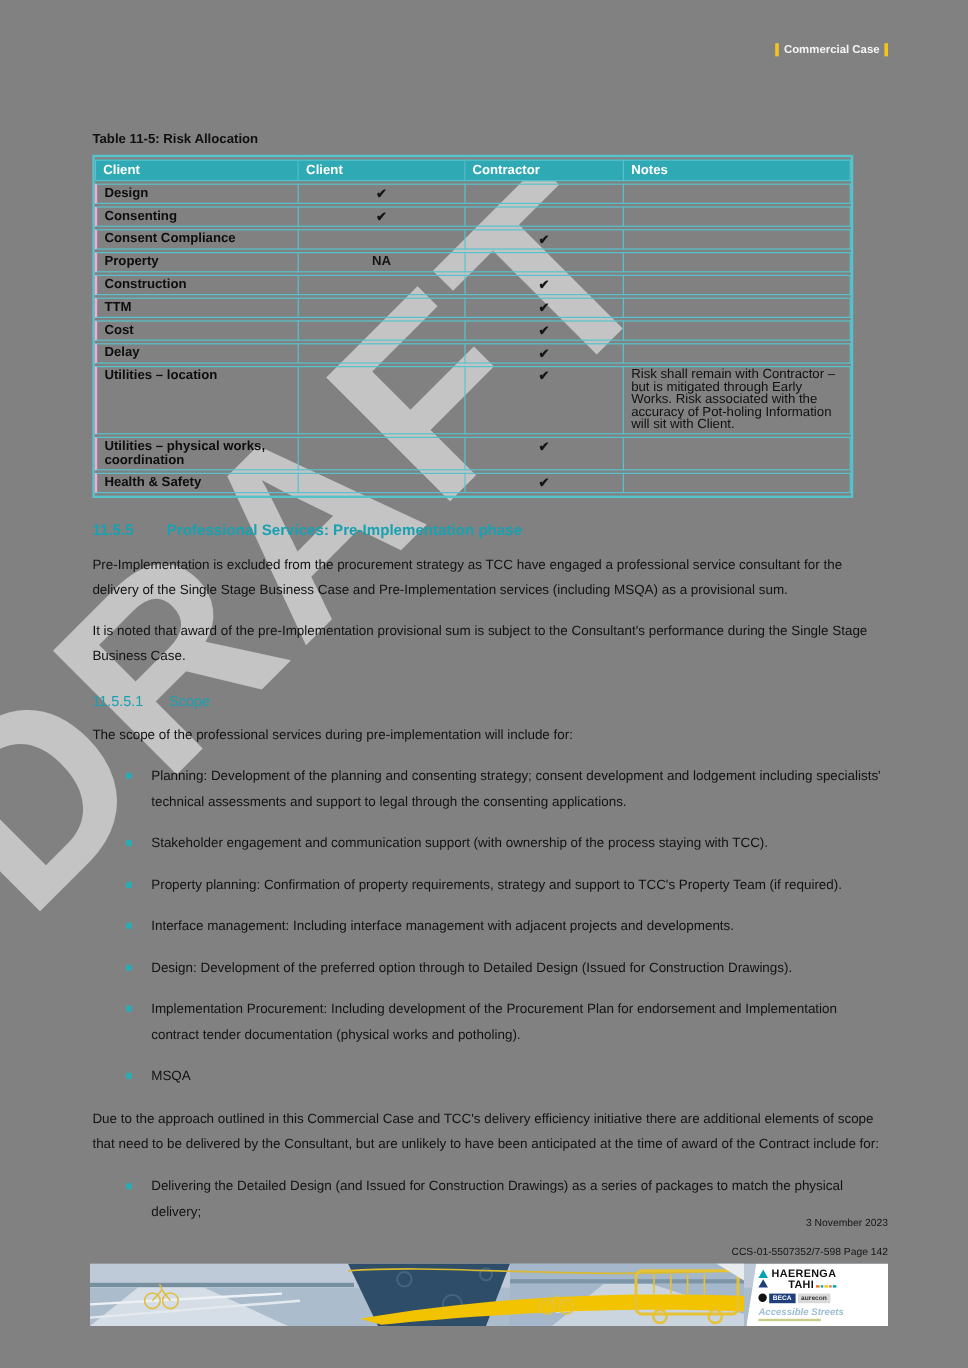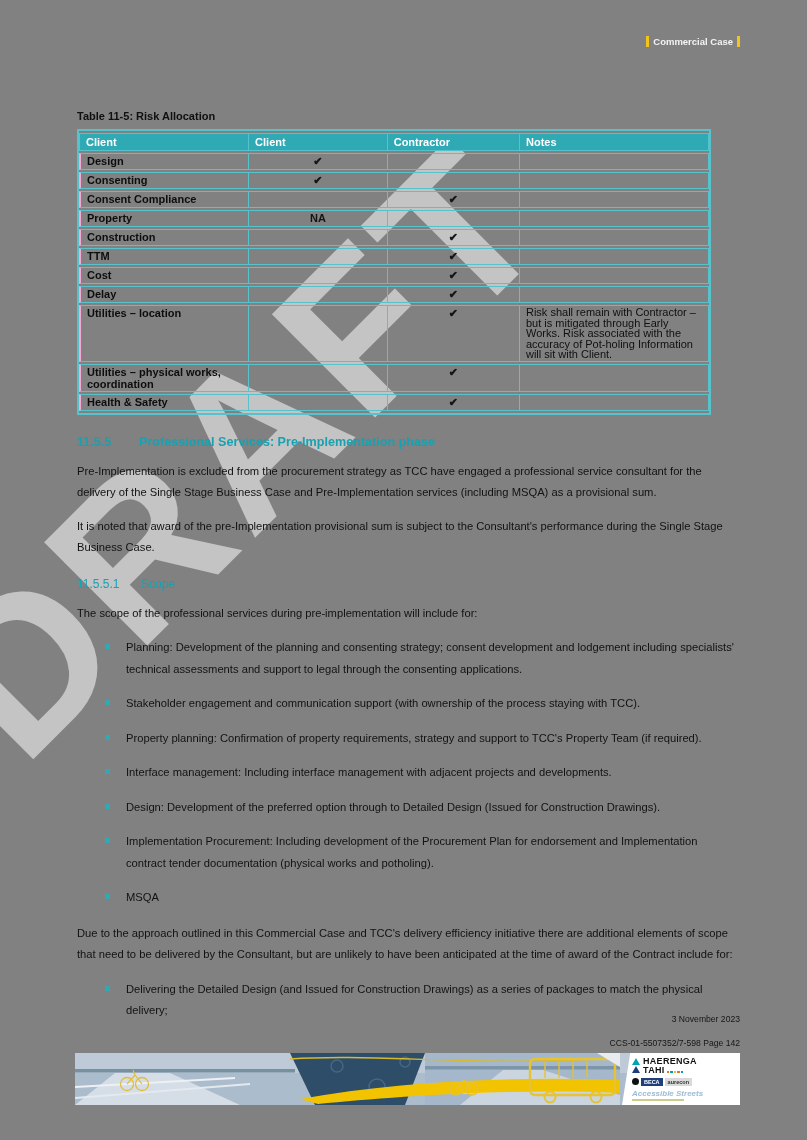--- a/index.html
+++ b/index.html
@@ -66,21 +66,21 @@
     position:absolute;right:0;top:0;width:118px;height:52px;background:#ffffff;
     clip-path:polygon(7% 0,100% 0,100% 100%,0 100%);
     display:flex;flex-direction:column;align-items:flex-start;justify-content:center;
     padding-left:10px;box-sizing:border-box;
   }
   .ht-row{display:flex;align-items:flex-start;gap:3px;}
   .tris{display:flex;flex-direction:column;gap:1px;margin-top:1px;}
   .tri{width:0;height:0;border-left:4px solid transparent;border-right:4px solid transparent;}
   .tri.t1{border-bottom:7px solid #00A3B4;}
   .tri.t2{border-bottom:7px solid #1F3F7A;}
-  .ht-name{font-size:9px;font-weight:800;line-height:9.5px;color:#111;letter-spacing:.3px;}
+  .ht-name{font-size:9px;font-weight:800;line-height:9.5px;color:#111;letter-spacing:.3px;text-align:right;}
   .dotrow{display:inline-flex;gap:1px;margin-left:2px;}
   .dot{width:2.5px;height:2.5px;}
   .d1{background:#E87722;}.d2{background:#00A3B4;}.d3{background:#F2C41D;}
   .partners{display:flex;align-items:center;gap:2px;margin-top:2px;}
   .pcirc{width:7px;height:7px;border-radius:50%;background:#111;display:inline-block;}
   .pbeca{font-size:5.5px;font-weight:bold;color:#fff;background:#1F3F7A;padding:1px 3px;}
   .paur{font-size:5.5px;font-weight:bold;color:#333;background:#d9d9d9;padding:1px 3px;}
   .tagline{font-size:8px;font-style:italic;font-weight:800;color:#9CBDD2;margin-top:3px;}
   .tagline-sub{width:52px;height:2.5px;background:#C9Cf8a;margin-top:1px;}
 </style>

